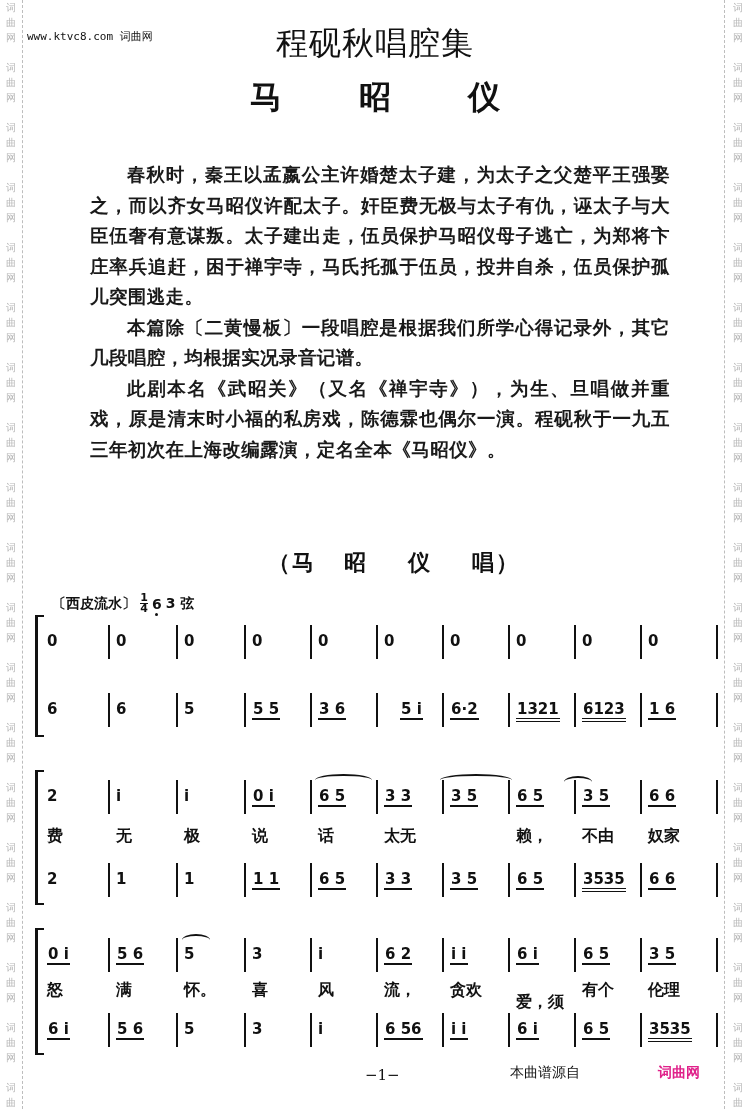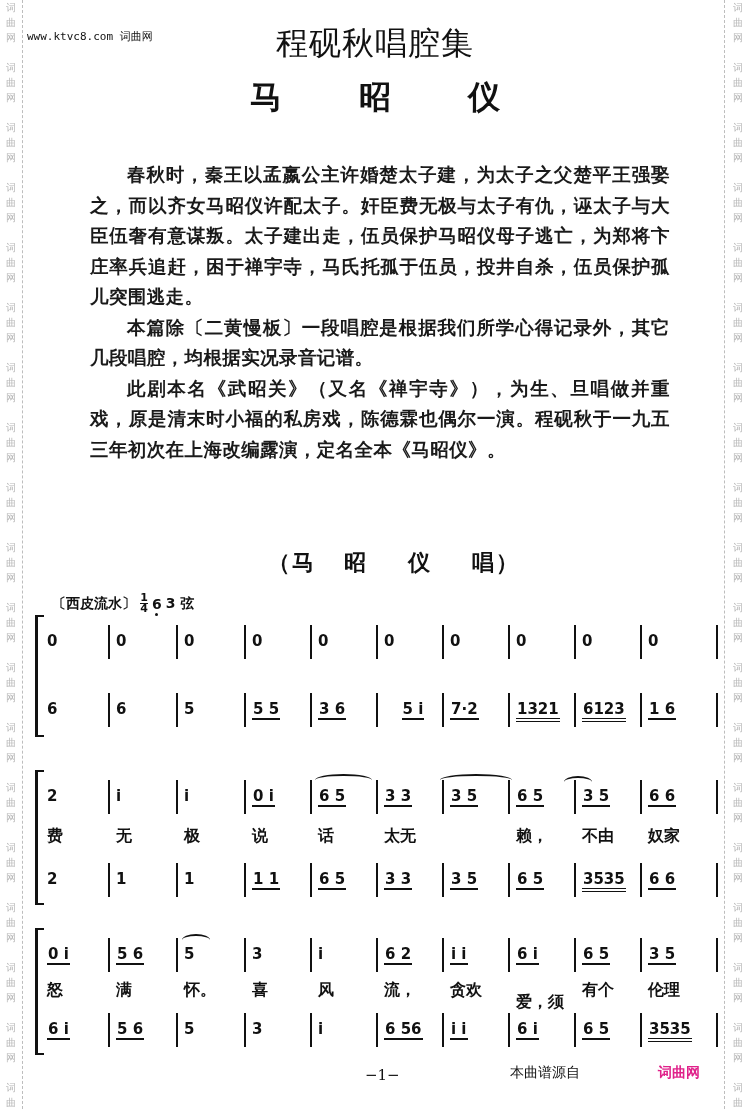--- a/index.html
+++ b/index.html
@@ -303,22 +303,22 @@
         <div class="bl" style="left: 407px; top: -4px; height: 34px;"></div>
         <div class="bl" style="left: 473px; top: -4px; height: 34px;"></div>
         <div class="bl" style="left: 539px; top: -4px; height: 34px;"></div>
         <div class="bl" style="left: 605px; top: -4px; height: 34px;"></div>
         <div class="bl" style="left: 681px; top: -4px; height: 34px;"></div>
         <div class="cell" style="left: 12px; width: 53px; text-align: left;"><span>6</span></div>
         <div class="cell" style="left: 81px; width: 52px; text-align: left;"><span>6</span></div>
         <div class="cell" style="left: 149px; width: 52px; text-align: left;"><span>5</span></div>
         <div class="cell" style="left: 217px; width: 50px; text-align: left;"><span class="u1">5 5</span></div>
         <div class="cell" style="left: 283px; width: 50px; text-align: left;"><span class="u1">3 6</span></div>
-        <div class="cell" style="left: 353px; width: 50px; text-align: center;"><span class="u1">5 i</span></div>
-        <div class="cell" style="left: 415px; width: 50px; text-align: left;"><span class="u1">7·2</span></div>
+        <div class="cell" style="left: 365px; width: 50px; text-align: left;"><span class="u1">5 i</span></div>
+        <div class="cell" style="left: 415px; width: 50px; text-align: left;"><span class="u1">6·2</span></div>
         <div class="cell" style="left: 481px; width: 50px; text-align: left;"><span class="u2">1321</span></div>
         <div class="cell" style="left: 547px; width: 50px; text-align: left;"><span class="u2">6123</span></div>
         <div class="cell" style="left: 613px; width: 60px; text-align: left;"><span class="u1">1 6</span></div>
       </div>
     </div>
     <div class="system" style="top: 770px; height: 135px;">
       <div class="bracket"></div>
       <div class="row" style="top: 14px;">
         <div class="bl" style="left: 73px; top: -4px; height: 34px;"></div>
         <div class="bl" style="left: 141px; top: -4px; height: 34px;"></div>

